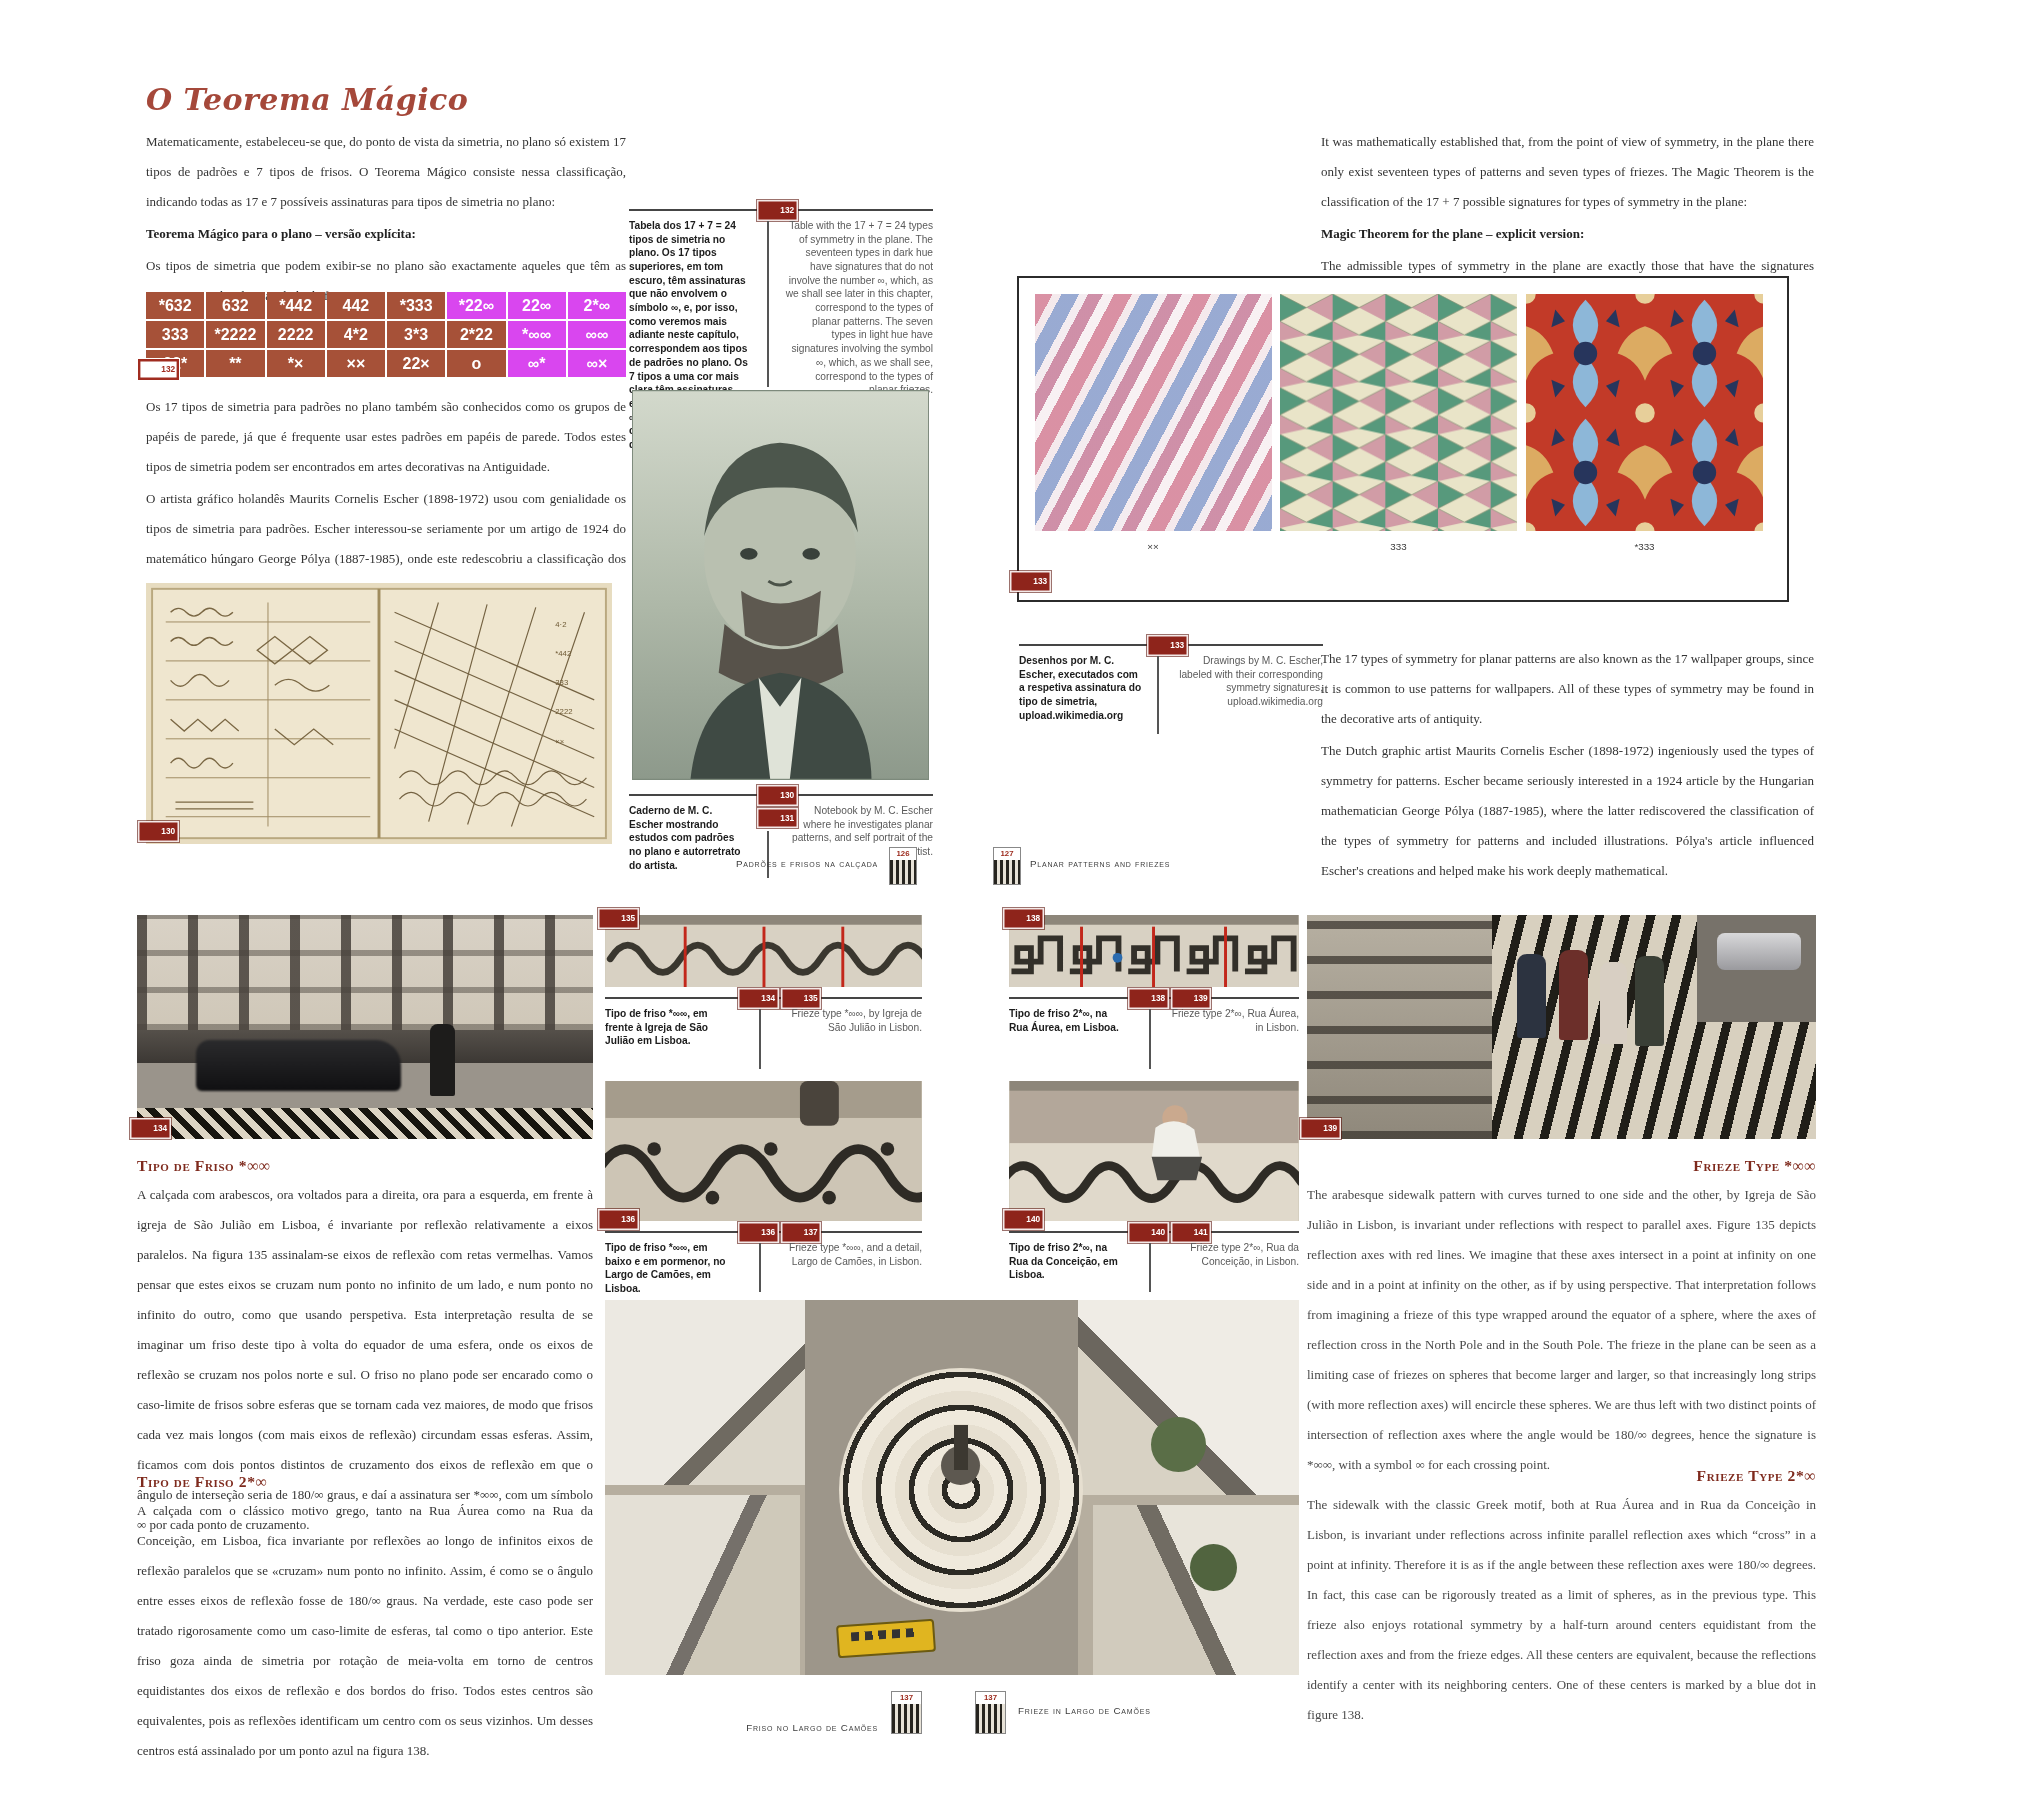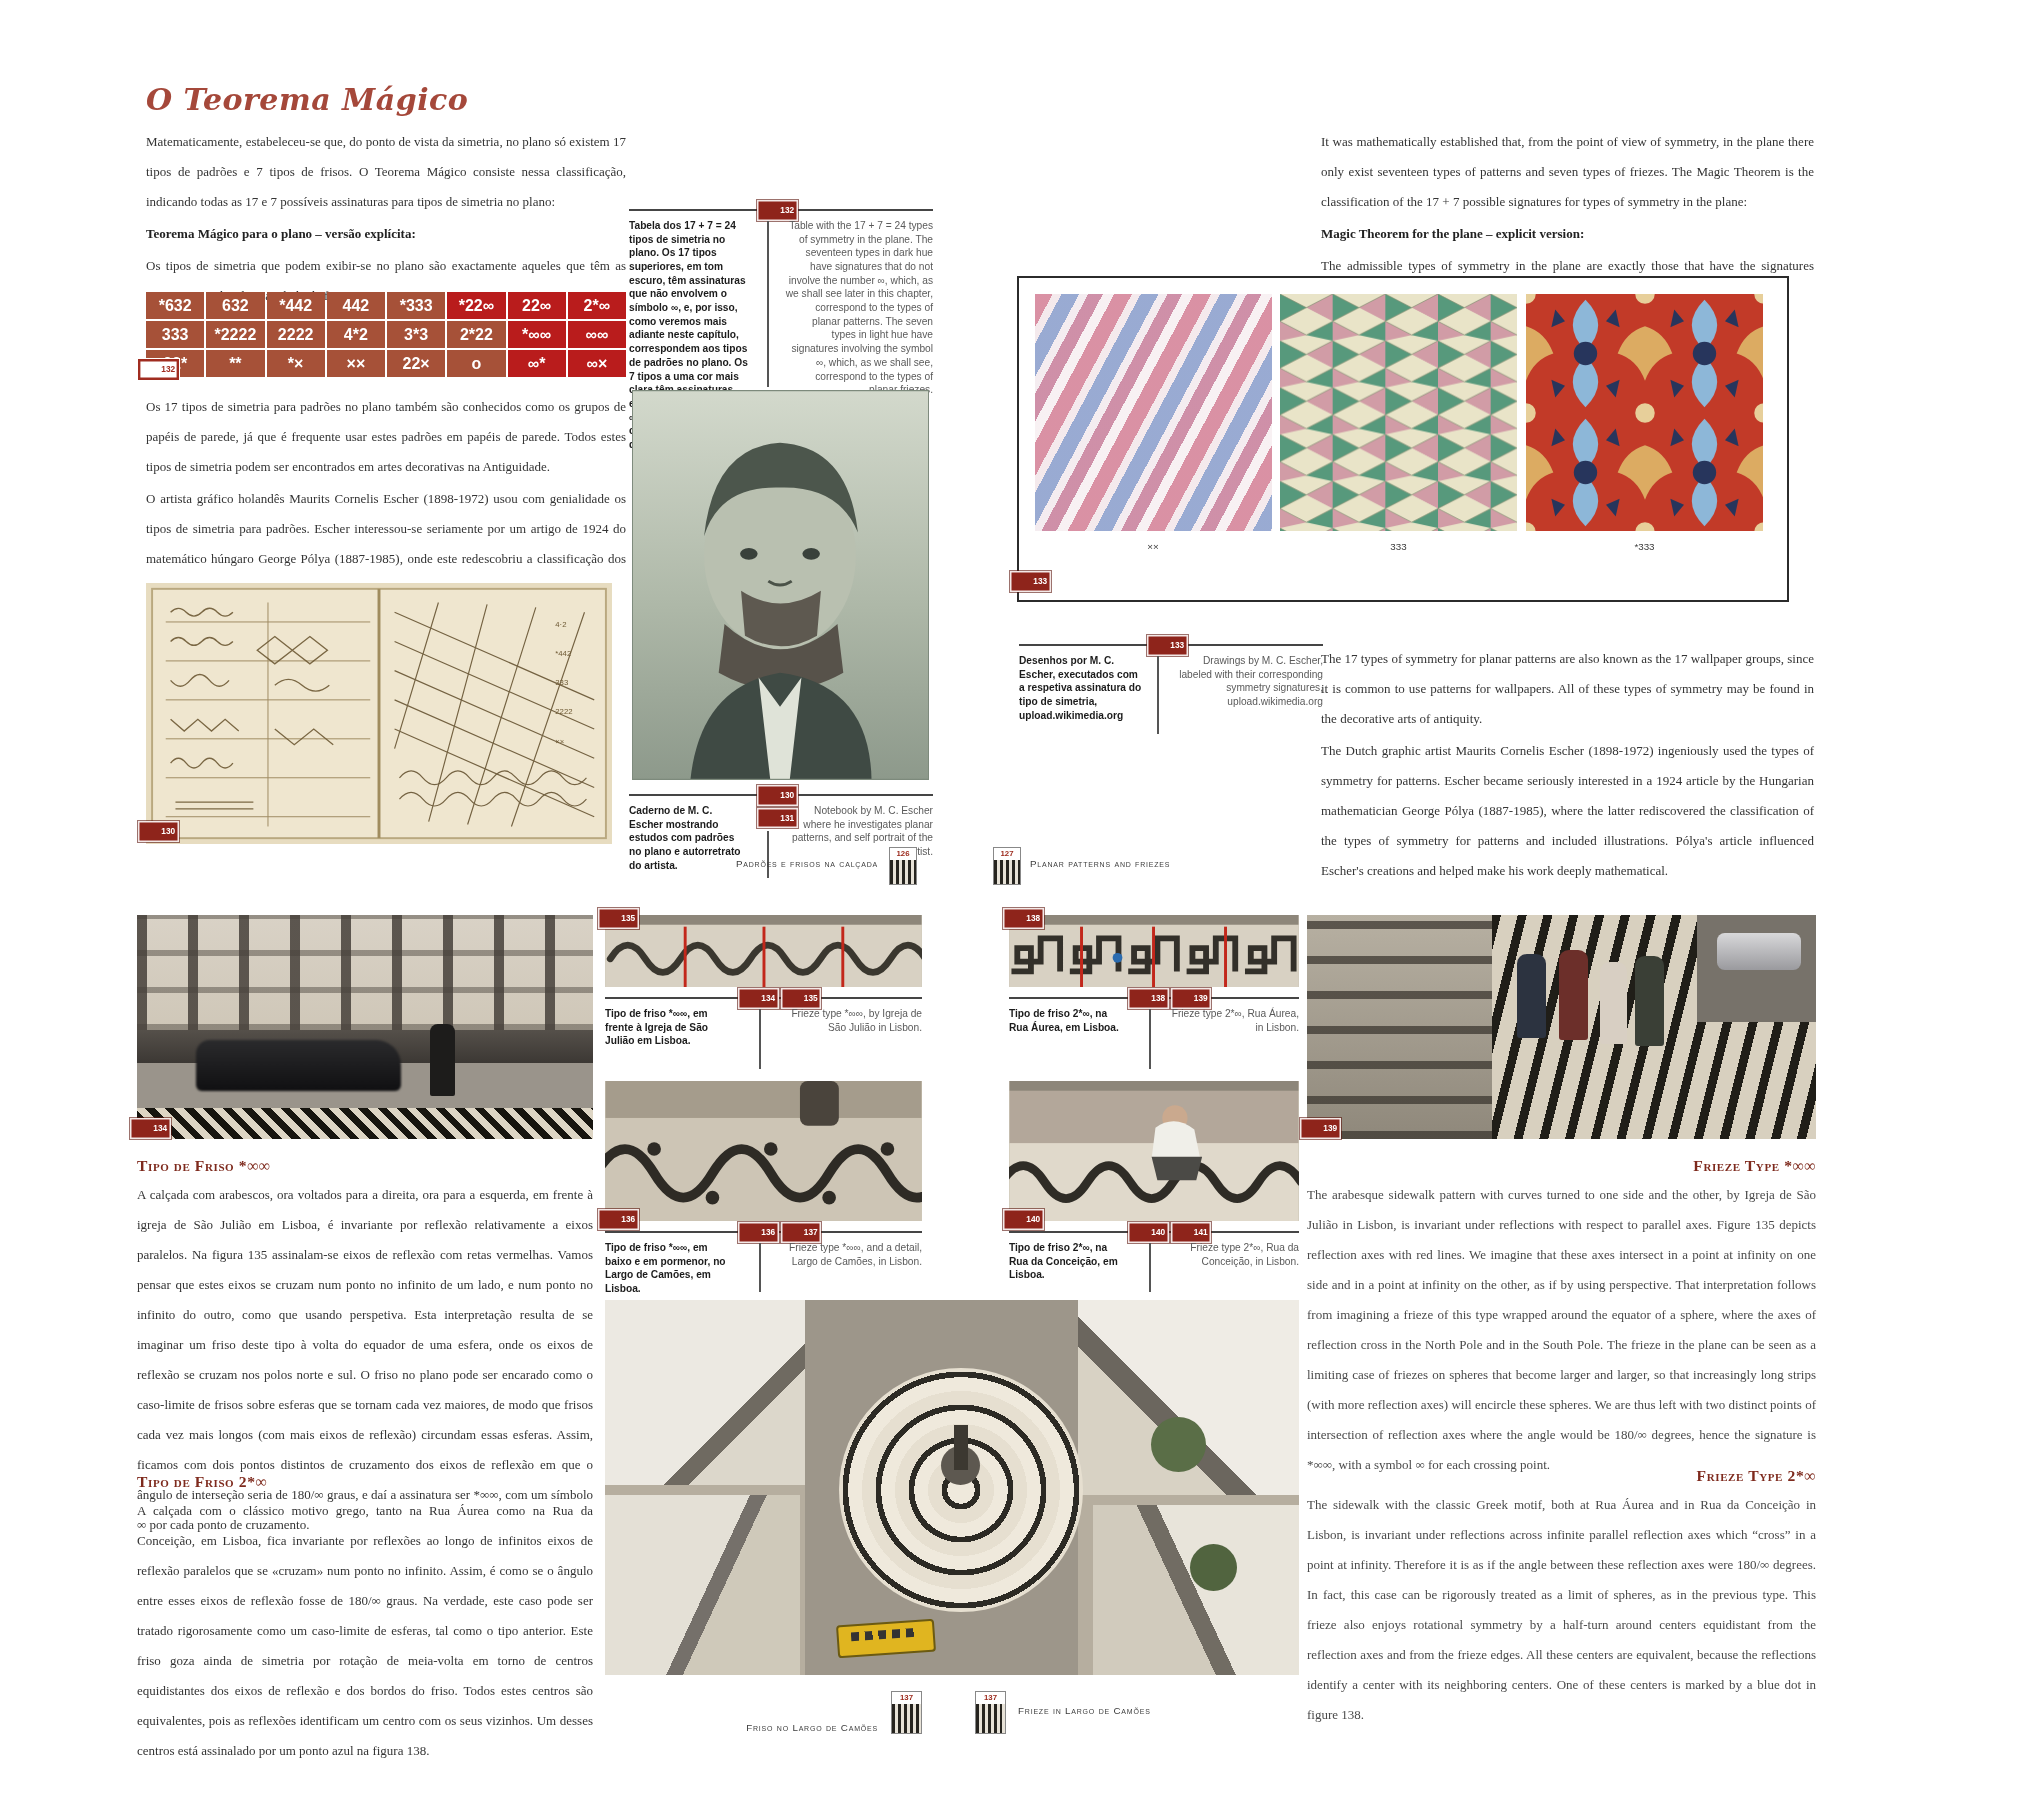--- a/index.html
+++ b/index.html
@@ -24,21 +24,21 @@
   .fig-mk{position:absolute;width:20.5px;height:20.5px;background:#8e241b;color:#fff;
           display:flex;align-items:center;justify-content:center;
           font-family:"Liberation Sans",sans-serif;font-size:8.3px;font-weight:700;
           box-shadow:inset 0 0 0 1.5px rgba(255,255,255,.9),0 0 0 1px rgba(90,20,12,.6);padding-left:20px;}
   .fig-mk.inv{background:#fff;color:#a02c20;box-shadow:inset 0 0 0 2.4px #a02c20,0 0 0 1px #fff;}
   
   .sigtable{display:grid;grid-template-columns:repeat(8,1fr);grid-auto-rows:27px;gap:2px;}
   .sigcell{display:flex;align-items:center;justify-content:center;color:#fff;
            font-family:"Liberation Sans",sans-serif;font-size:16px;font-weight:700;
            background:#a65138;}
-  .sigcell.lt{background:#b91c1c;}
+  .sigcell.lt{background:#d946ef;}
   
   .capblk{position:absolute;}
   .capblk .rule{position:absolute;left:0;right:0;top:0;border-top:2.9px solid #454545;}
   .capblk .pt{position:absolute;left:0;top:9.8px;}
   .capblk .en{position:absolute;right:0;top:9.8px;}
   .capblk .mks{position:absolute;top:-8.8px;display:flex;gap:2px;}
   .capblk .mkline{position:absolute;top:11.7px;width:2px;height:59px;background:#555;}
   
   .photo{position:absolute;overflow:hidden;background:#cfc8ba;}
   

